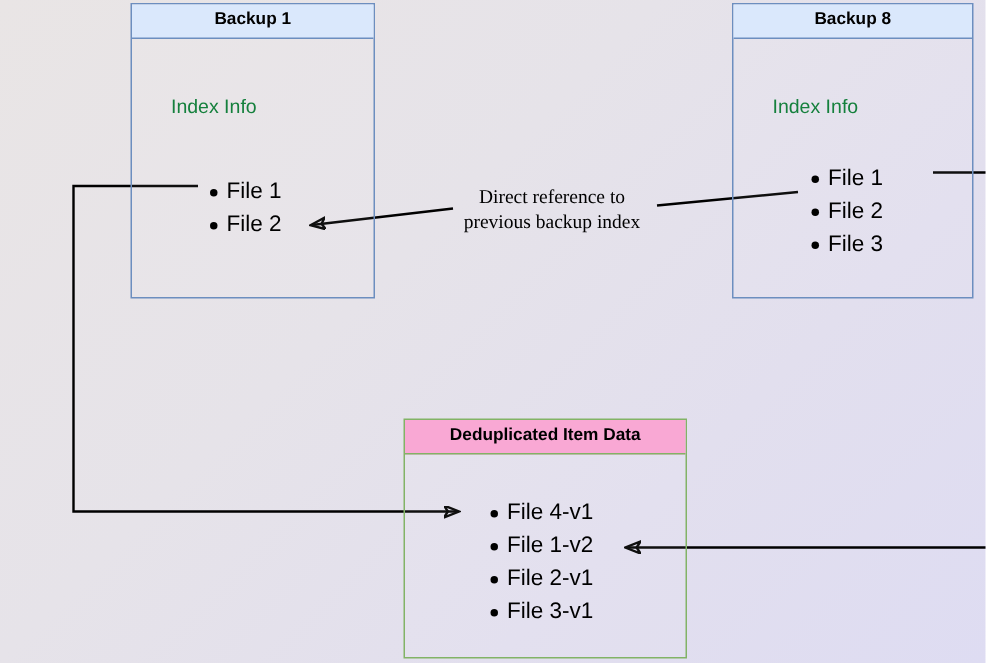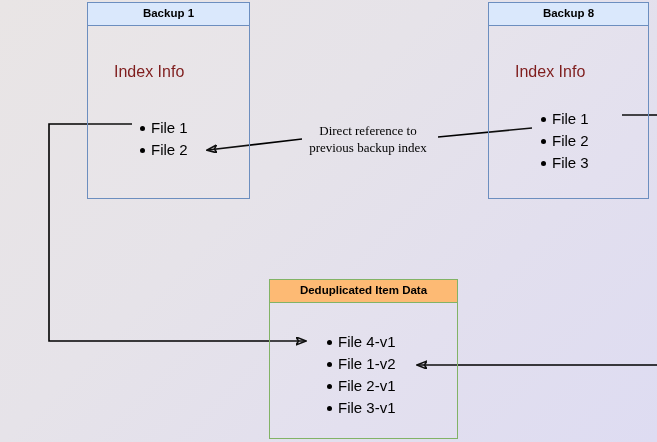--- a/index.html
+++ b/index.html
@@ -33,31 +33,31 @@
     height: 23px;
     line-height: 21px;
     text-align: center;
     font-size: 11.5px;
     font-weight: bold;
     color: #000;
     background: #dae8fc;
     border-bottom: 1px solid #6c8ebf;
   }
   .box.green .box-header {
-    background: #fdba74;
+    background: #f9a8d4;
     border-bottom-color: #82b366;
   }
   .box-body {
     position: relative;
     height: calc(100% - 23px);
   }
   .index-title {
     position: absolute;
-    font-size: 16px;
-    color: #7f1d1d;
+    font-size: 13px;
+    color: #15803d;
     white-space: nowrap;
   }
   .file-list {
     position: absolute;
     margin: 0;
     padding: 0 0 0 15px;
     list-style: none;
     font-size: 15px;
     color: #000;
   }

